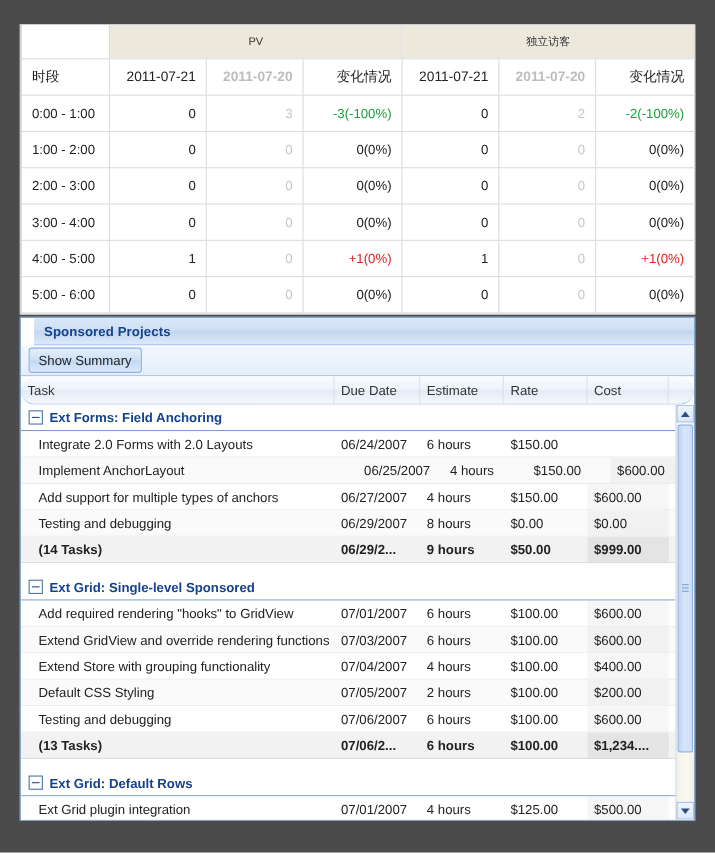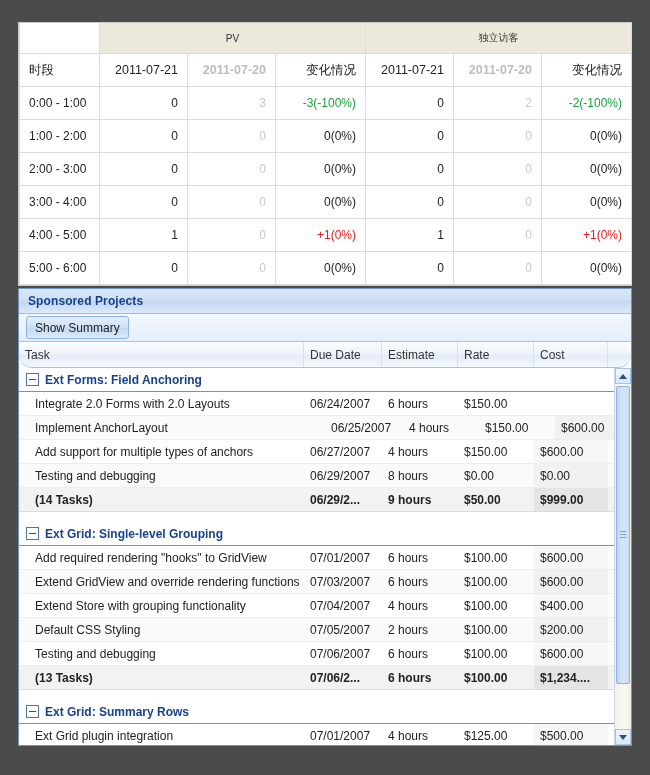--- a/index.html
+++ b/index.html
@@ -107,20 +107,21 @@
   }
   .panel-header {
     height: 25px;
     flex: 0 0 25px;
     background: linear-gradient(to bottom, #d9e7f8 0%, #cfe0f4 45%, #c2d6ef 50%, #dbe9fa 100%);
     border-bottom: 1px solid #99bbe8;
     display: flex;
     align-items: center;
     padding-left: 9px;
     box-sizing: border-box;
+    margin-left: 12px;
   }
   .panel-title {
     font-size: 12px;
     font-weight: bold;
     color: #15428b;
     letter-spacing: .1px;
   }
   .toolbar {
     height: 28px;
     flex: 0 0 28px;
@@ -455,21 +456,21 @@
           <div class="cell task" style="width: 285px; flex: 0 0 285px;">(14 Tasks)</div>
           <div class="cell" style="width: 78px; flex: 0 0 78px;">06/29/2...</div>
           <div class="cell" style="width: 76px; flex: 0 0 76px;">9 hours</div>
           <div class="cell" style="width: 76px; flex: 0 0 76px;">$50.00</div>
           <div class="cell cost-col" style="width: 74px; flex: 0 0 74px;">$999.00</div>
           <div class="cell" style="flex: 1 1 auto;"></div>
         </div>
         <div class="spacer-row"></div>
         <div class="group-head">
           <span class="grp-icon"></span>
-          <span>Ext Grid: Single-level Grouping</span>
+          <span>Ext Grid: Single-level Sponsored</span>
         </div>
         <div class="row">
           <div class="cell task" style="width: 285px; flex: 0 0 285px;">Add required rendering "hooks" to GridView</div>
           <div class="cell" style="width: 78px; flex: 0 0 78px;">07/01/2007</div>
           <div class="cell" style="width: 76px; flex: 0 0 76px;">6 hours</div>
           <div class="cell" style="width: 76px; flex: 0 0 76px;">$100.00</div>
           <div class="cell cost-col" style="width: 74px; flex: 0 0 74px;">$600.00</div>
           <div class="cell" style="flex: 1 1 auto;"></div>
         </div>
         <div class="row alt">
@@ -508,21 +509,21 @@
           <div class="cell task" style="width: 285px; flex: 0 0 285px;">(13 Tasks)</div>
           <div class="cell" style="width: 78px; flex: 0 0 78px;">07/06/2...</div>
           <div class="cell" style="width: 76px; flex: 0 0 76px;">6 hours</div>
           <div class="cell" style="width: 76px; flex: 0 0 76px;">$100.00</div>
           <div class="cell cost-col" style="width: 74px; flex: 0 0 74px;">$1,234....</div>
           <div class="cell" style="flex: 1 1 auto;"></div>
         </div>
         <div class="spacer-row"></div>
         <div class="group-head">
           <span class="grp-icon"></span>
-          <span>Ext Grid: Summary Rows</span>
+          <span>Ext Grid: Default Rows</span>
         </div>
         <div class="row">
           <div class="cell task" style="width: 285px; flex: 0 0 285px;">Ext Grid plugin integration</div>
           <div class="cell" style="width: 78px; flex: 0 0 78px;">07/01/2007</div>
           <div class="cell" style="width: 76px; flex: 0 0 76px;">4 hours</div>
           <div class="cell" style="width: 76px; flex: 0 0 76px;">$125.00</div>
           <div class="cell cost-col" style="width: 74px; flex: 0 0 74px;">$500.00</div>
           <div class="cell" style="flex: 1 1 auto;"></div>
         </div>
       </div>

